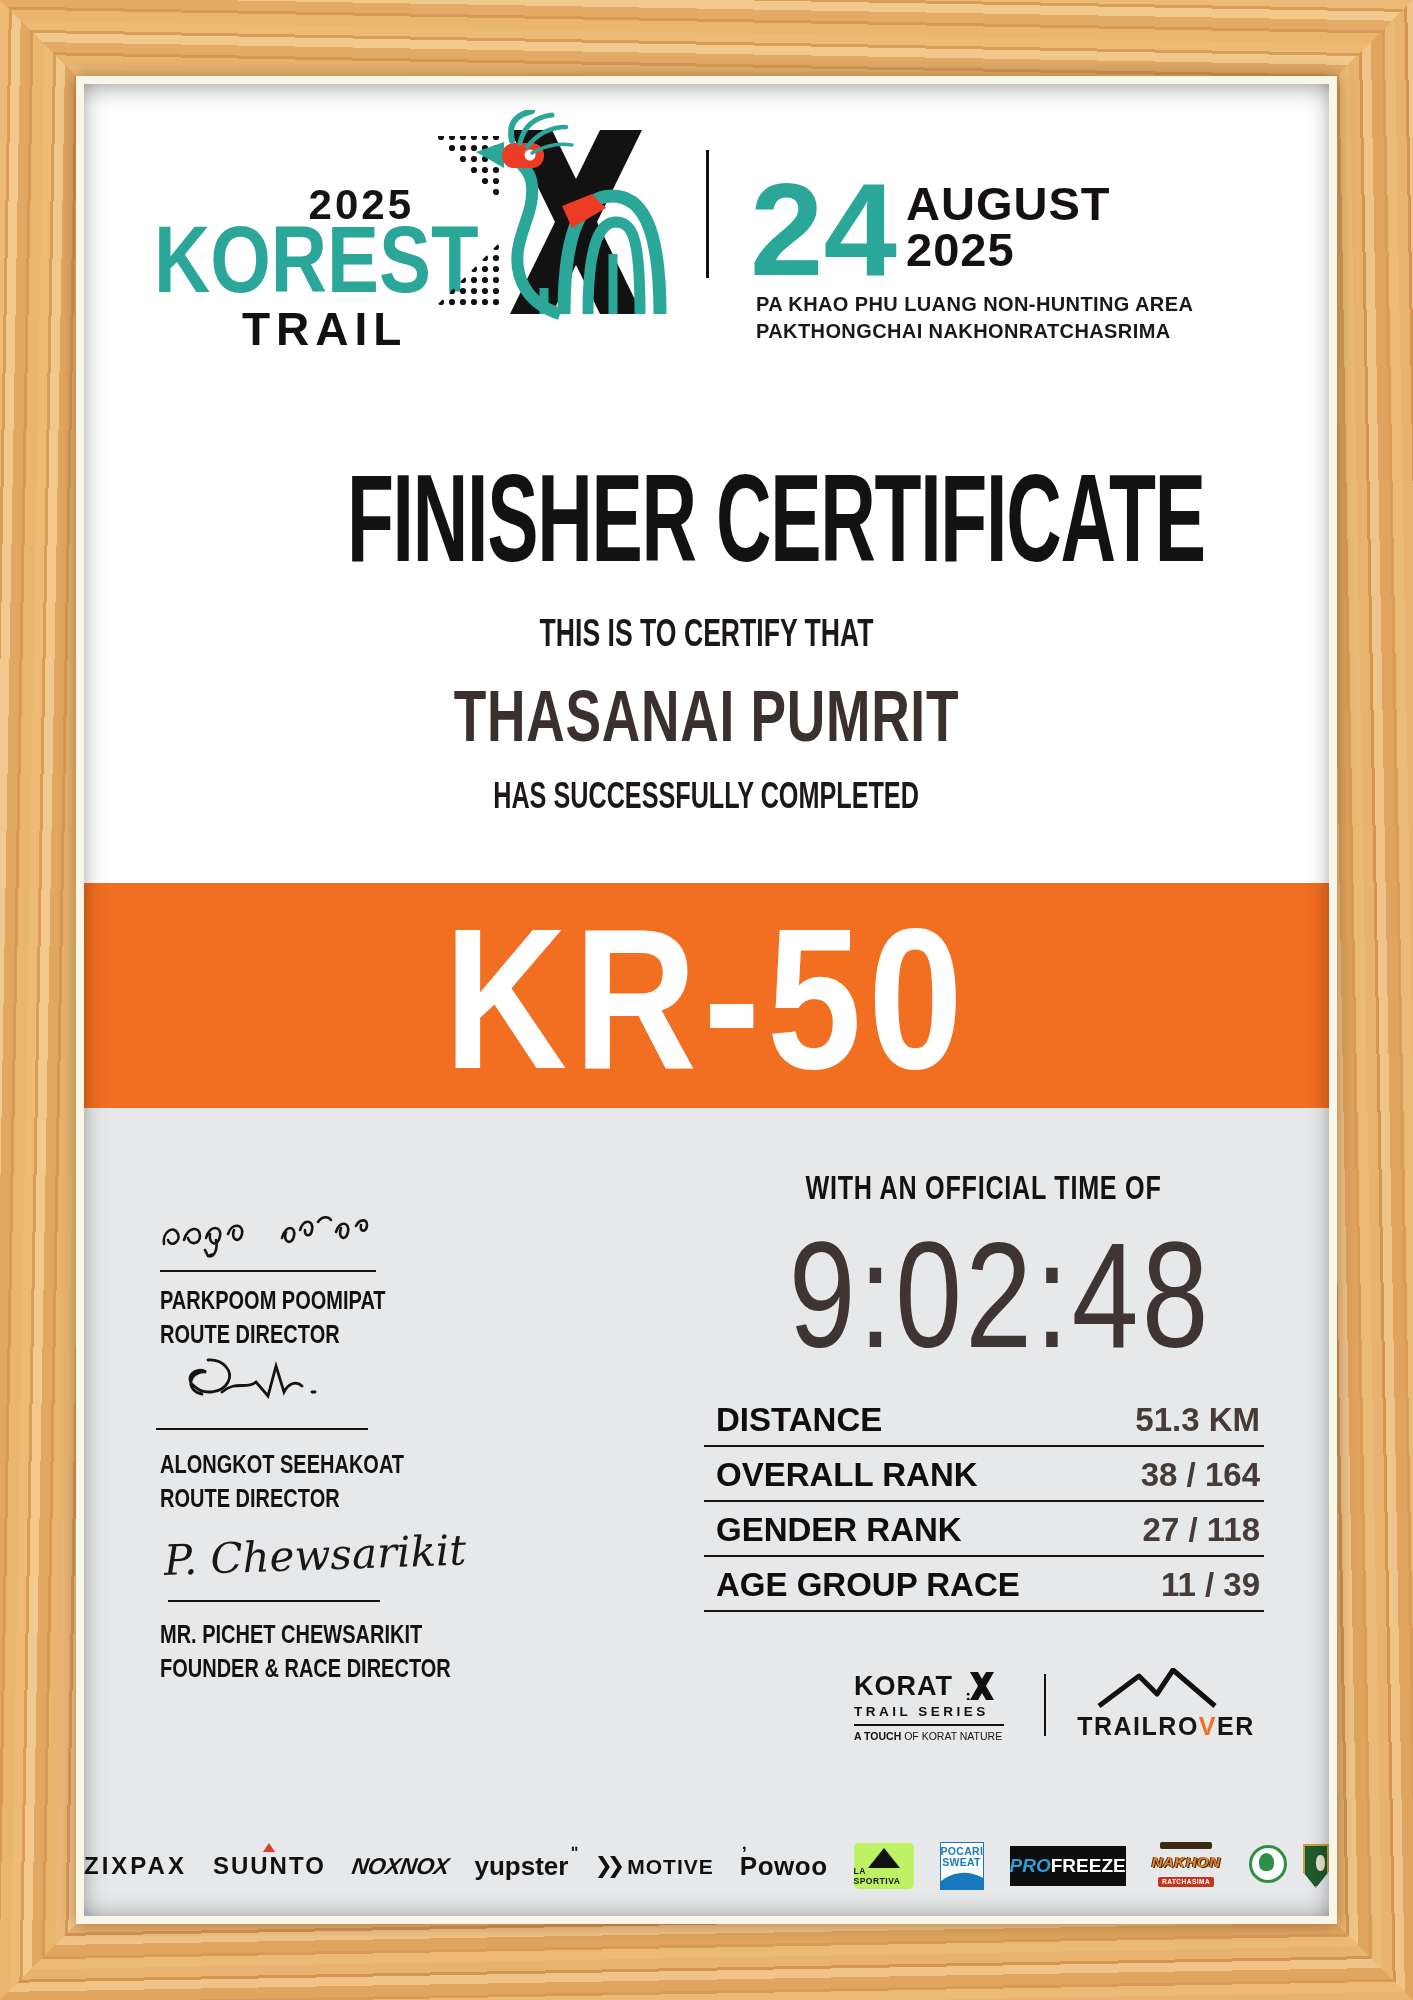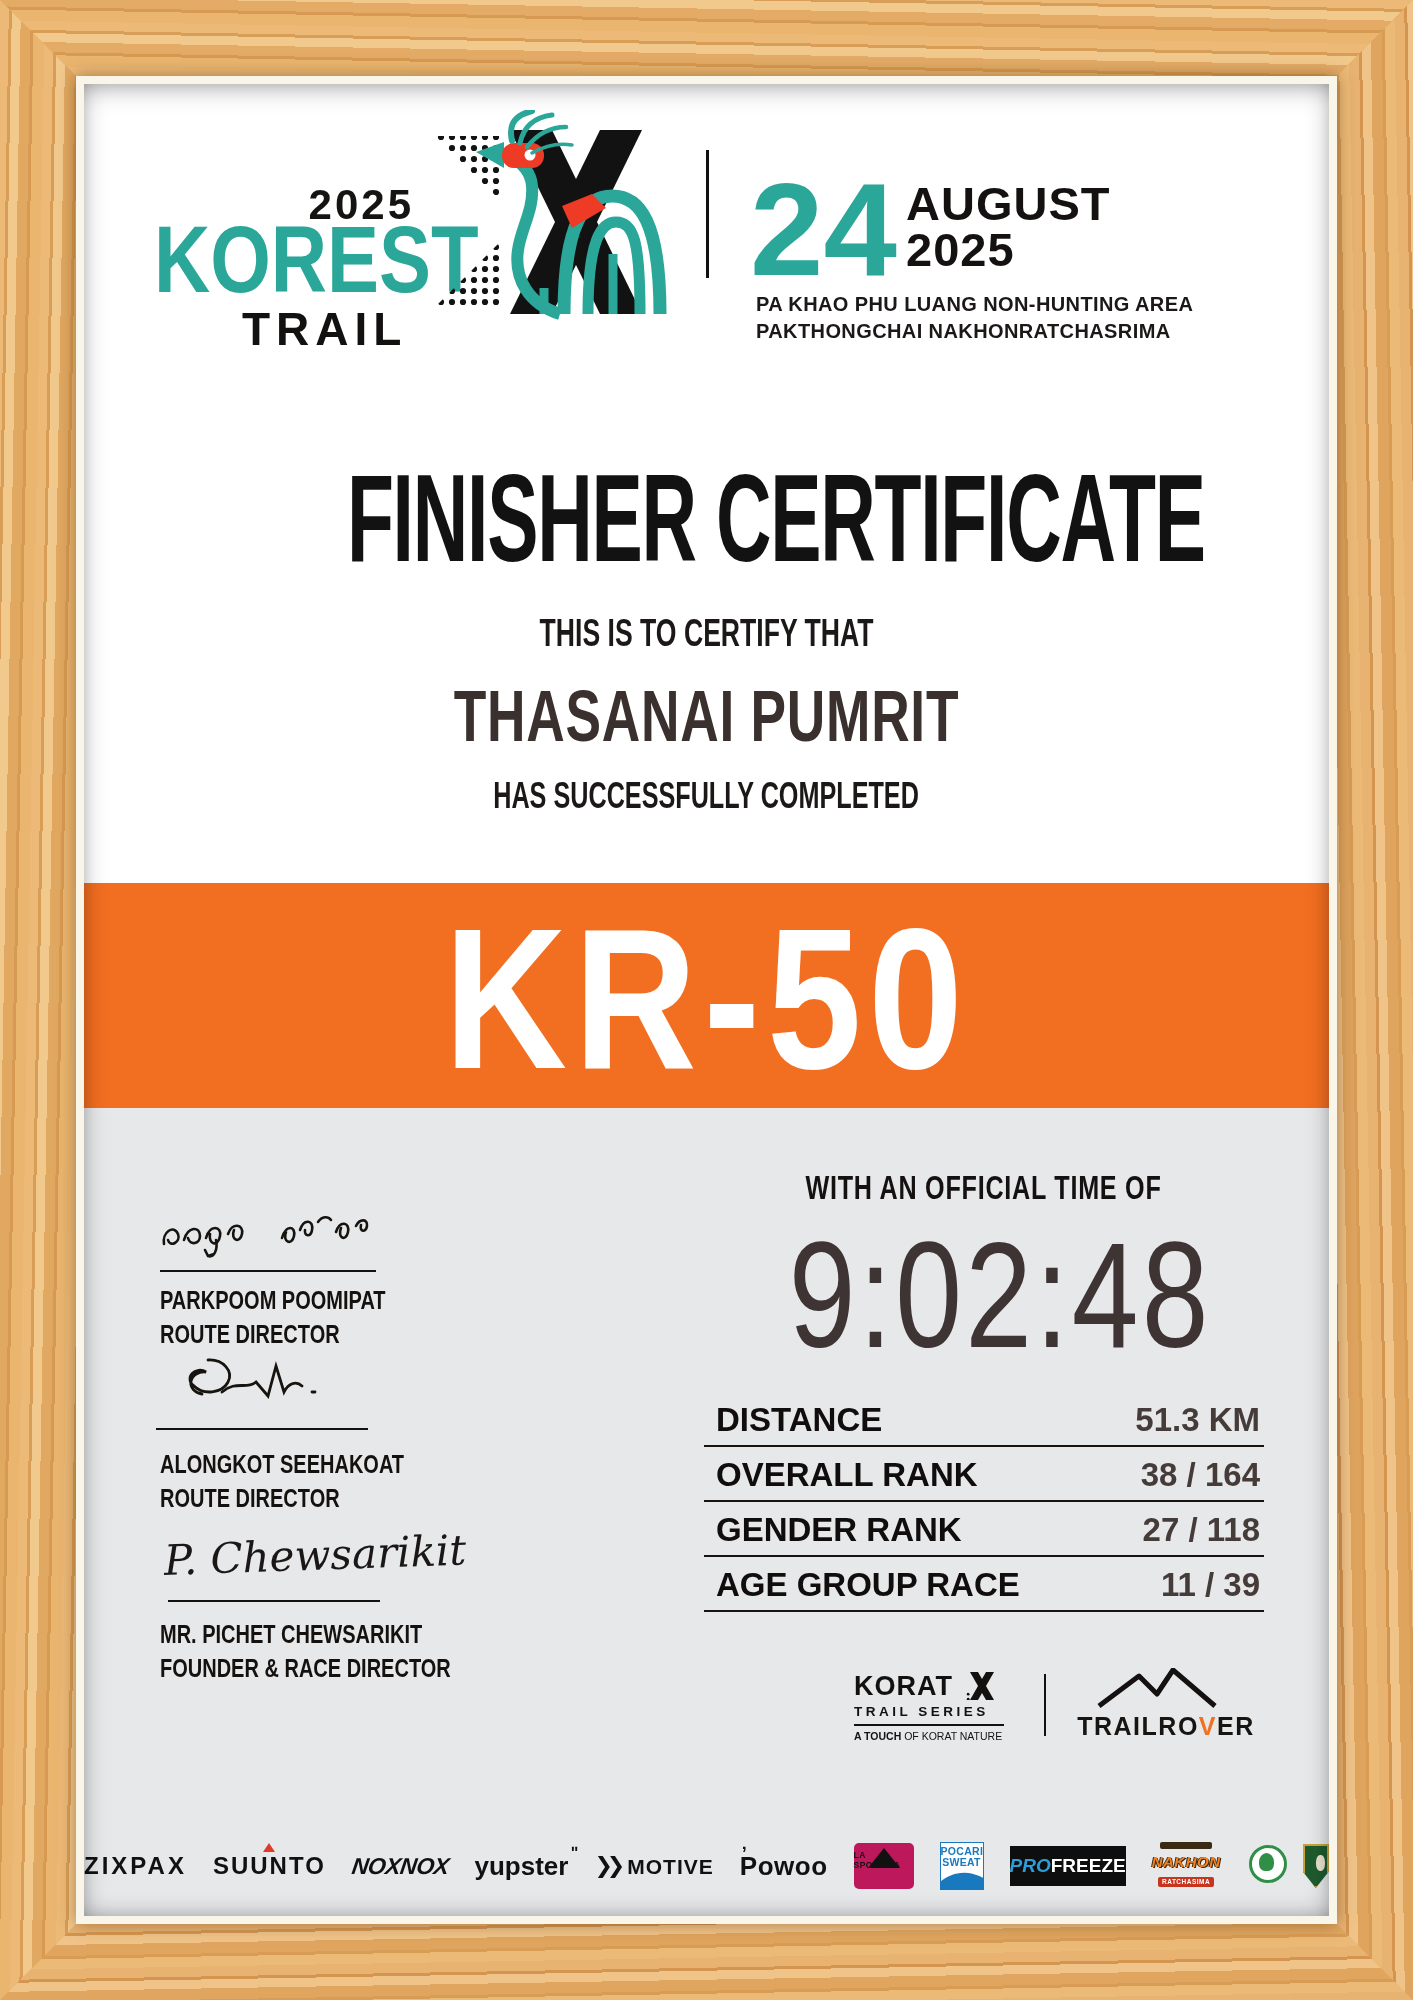--- a/index.html
+++ b/index.html
@@ -88,21 +88,21 @@
   .sp-zixpax{font-size:24px;letter-spacing:3px}
   .sp-suunto{font-size:24px;letter-spacing:2px;position:relative}
   .sp-suunto::before{content:"";position:absolute;left:50%;top:-11px;transform:translateX(-50%);border-left:6px solid transparent;border-right:6px solid transparent;border-bottom:9px solid #E03A2B}
   .sp-noxnox{font-size:23px;font-style:italic;transform:skewX(-8deg);letter-spacing:-.5px;font-weight:700}
   .sp-yupster{font-size:26px;position:relative}
   .sp-yupster::after{content:"\02ba";position:absolute;top:-8px;right:-10px;font-size:16px;font-weight:700}
   .sp-motive{font-size:21px;letter-spacing:1px;display:flex;align-items:center}
   .sp-motive::before{content:"\276f\276f";font-weight:700;letter-spacing:-6px;margin-right:8px;font-size:22px}
   .sp-powoo{font-size:26px;letter-spacing:.5px;position:relative}
   .sp-powoo::before{content:"\02bc";position:absolute;top:-9px;left:2px;font-size:18px;font-weight:700}
-  .sp-sportiva{width:80px;height:46px;background:#be185d;border-radius:5px;position:relative;display:flex;flex-direction:column;justify-content:flex-end;padding-bottom:19px;box-sizing:border-box}
+  .sp-sportiva{width:80px;height:46px;background:#bef264;border-radius:5px;position:relative;display:flex;flex-direction:column;justify-content:flex-end;padding-bottom:3px;box-sizing:border-box}
   .sp-sportiva::before{content:"";width:0;height:0;border-left:16px solid transparent;border-right:16px solid transparent;border-bottom:20px solid #111;position:absolute;top:5px;left:50%;transform:translateX(-50%)}
   .sp-sportiva .sp-sportiva-label{font-size:8.5px;font-weight:700;color:#111;letter-spacing:.5px}
   .sp-pocari{width:58px;height:48px;background:#fff;border:1px solid #1879BF;box-sizing:border-box;position:relative;overflow:hidden;text-align:center}
   .sp-pocari .pc1,.sp-pocari .pc2{display:block;font-size:10.5px;font-weight:700;color:#1879BF;line-height:1.05;letter-spacing:.3px}
   .sp-pocari .pc1{margin-top:3px}
   .sp-pocari::after{content:"";position:absolute;left:-10px;right:-10px;bottom:-14px;height:30px;background:#1879BF;border-radius:50% 50% 0 0/80% 80% 0 0;transform:rotate(-6deg)}
   .sp-profreeze{width:118px;height:40px;background:#0e0e0e;display:flex;align-items:center;justify-content:center;}
   .sp-profreeze .pf1{color:#2D9FD8;font-size:19px;font-weight:700;font-style:italic}
   .sp-profreeze .pf2{color:#fff;font-size:19px;font-weight:700}
   .sp-nakhon{width:76px;height:48px;position:relative;text-align:center}

